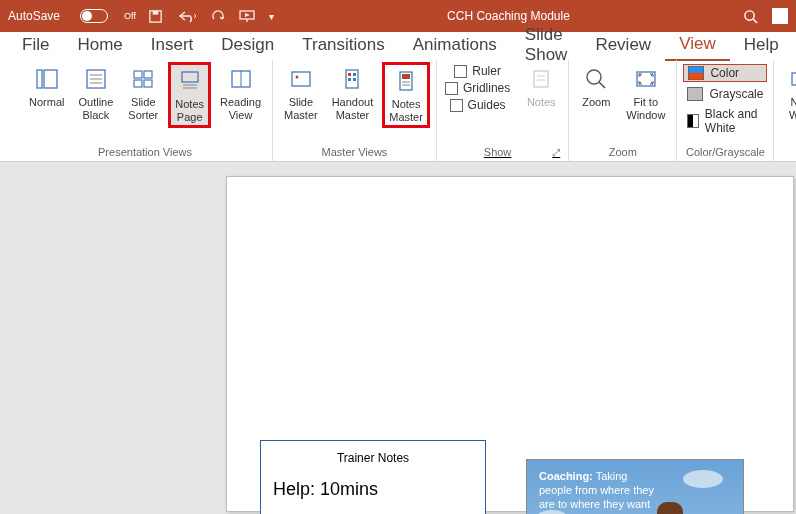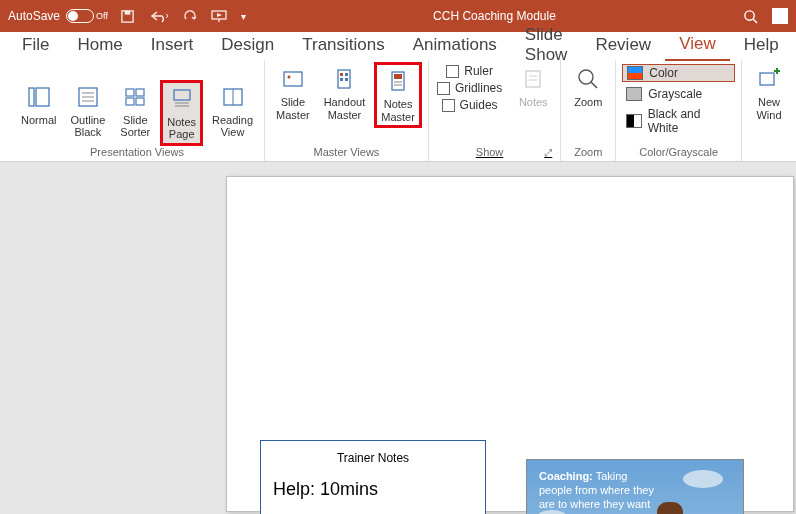--- a/index.html
+++ b/index.html
@@ -1,19 +1,19 @@
 <!DOCTYPE html>
 <html><head>
 <meta charset="utf-8">
 <style>
 * { margin: 0; padding: 0; box-sizing: border-box; font-family: "Segoe UI", Arial, sans-serif; }
 body { width: 796px; height: 514px; overflow: hidden; background: #f3f3f3; }
 
 .titlebar { background: #b7472a; color: #fff; height: 32px; display: flex; align-items: center; padding: 0 8px; font-size: 12px; }
-.titlebar .autosave { display: flex; align-items: center; gap: 6px; margin-right: 12px; }
+.titlebar .autosave { display: flex; align-items: center; gap: 20px; margin-right: 12px; }
 .titlebar .toggle { width: 28px; height: 14px; border: 1px solid #fff; border-radius: 7px; position: relative; }
 .titlebar .toggle::after { content:""; position:absolute; width:10px; height:10px; border-radius:50%; background:#fff; top:1px; left:1px; }
 .titlebar .qat { display: flex; gap: 14px; align-items: center; }
 .titlebar .qat span, .titlebar .qat svg { opacity: 0.95; }
 .titlebar .title { flex: 1; text-align: center; font-size: 12px; }
 .titlebar .right { display: flex; gap: 14px; align-items: center; }
 
 .menubar { background: #fff; height: 28px; display: flex; align-items: center; padding: 0 8px; font-size: 17px; color: #444; border-bottom: 0; }
 .menubar .tab { padding: 3px 14px 5px 14px; cursor: pointer; }
 .menubar .tab.active { color: #b7472a; border-bottom: 2px solid #b7472a; }
@@ -111,21 +111,21 @@
   <div class="tab">Animations</div>
   <div class="tab">Slide Show</div>
   <div class="tab">Review</div>
   <div class="tab active">View</div>
   <div class="tab">Help</div>
   <div class="tab">Acrobat</div>
 </div>
 
 <div class="ribbon">
 
-  <div class="group" style="padding-left:16px;justify-content:flex-end;">
+  <div class="group" style="padding-left:24px;">
     <div class="group-body">
       <div class="rbtn">
         <span class="icon">
             <svg width="24" height="24">
               <rect x="2" y="3" width="5" height="18" fill="none" stroke="#4a7ab6" stroke-width="1.3"></rect>
               <rect x="9" y="3" width="13" height="18" fill="none" stroke="#4a7ab6" stroke-width="1.3"></rect>
             </svg>
           </span>
         <span style="white-space:pre-line;">Normal</span>
       </div>
@@ -256,20 +256,33 @@
     <div class="group-body">
       <div class="rbtn">
         <span class="icon">
             <svg width="24" height="24">
               <circle cx="10" cy="10" r="7" fill="none" stroke="#555" stroke-width="1.4"></circle>
               <line x1="15" y1="15" x2="21" y2="21" stroke="#555" stroke-width="1.6"></line>
             </svg>
           </span>
         <span>Zoom</span>
       </div>
+      <div class="rbtn">
+        <span class="icon">
+            <svg width="24" height="24">
+              <rect x="3" y="5" width="18" height="14" fill="none" stroke="#4a7ab6" stroke-width="1.3"></rect>
+              <path d="M7 9 L5 7 M5 7 H8 M5 7 V10" stroke="#555" stroke-width="1"></path>
+              <path d="M17 9 L19 7 M19 7 H16 M19 7 V10" stroke="#555" stroke-width="1"></path>
+              <path d="M7 15 L5 17 M5 17 H8 M5 17 V14" stroke="#555" stroke-width="1"></path>
+              <path d="M17 15 L19 17 M19 17 H16 M19 17 V14" stroke="#555" stroke-width="1"></path>
+            </svg>
+          </span>
+        <span style="white-space:pre-line;">Fit to
+Window</span>
+      </div>
     </div>
     <div class="group-label">Zoom</div>
   </div>
 
   <div class="group">
     <div class="group-body">
       <div class="colorrow">
         <div class="line sel">
             <span class="swatch sw-color"></span>
             <span>Color</span>

